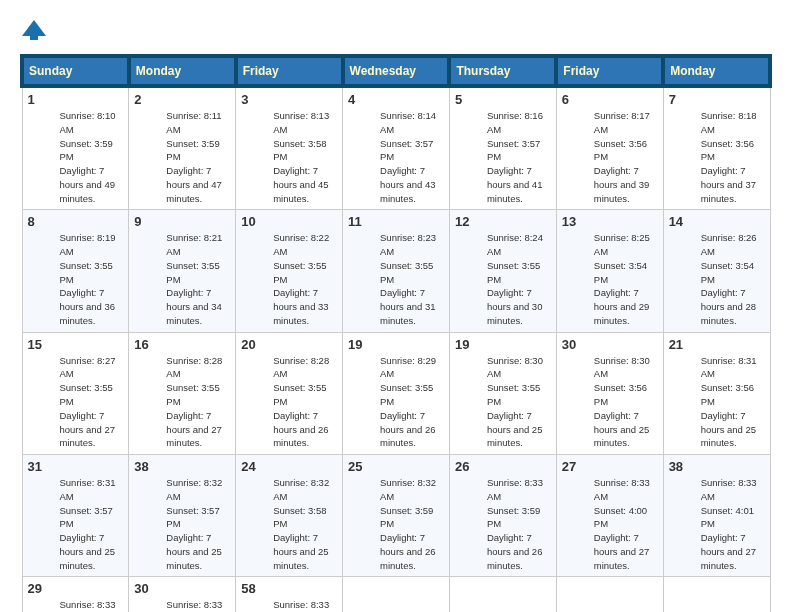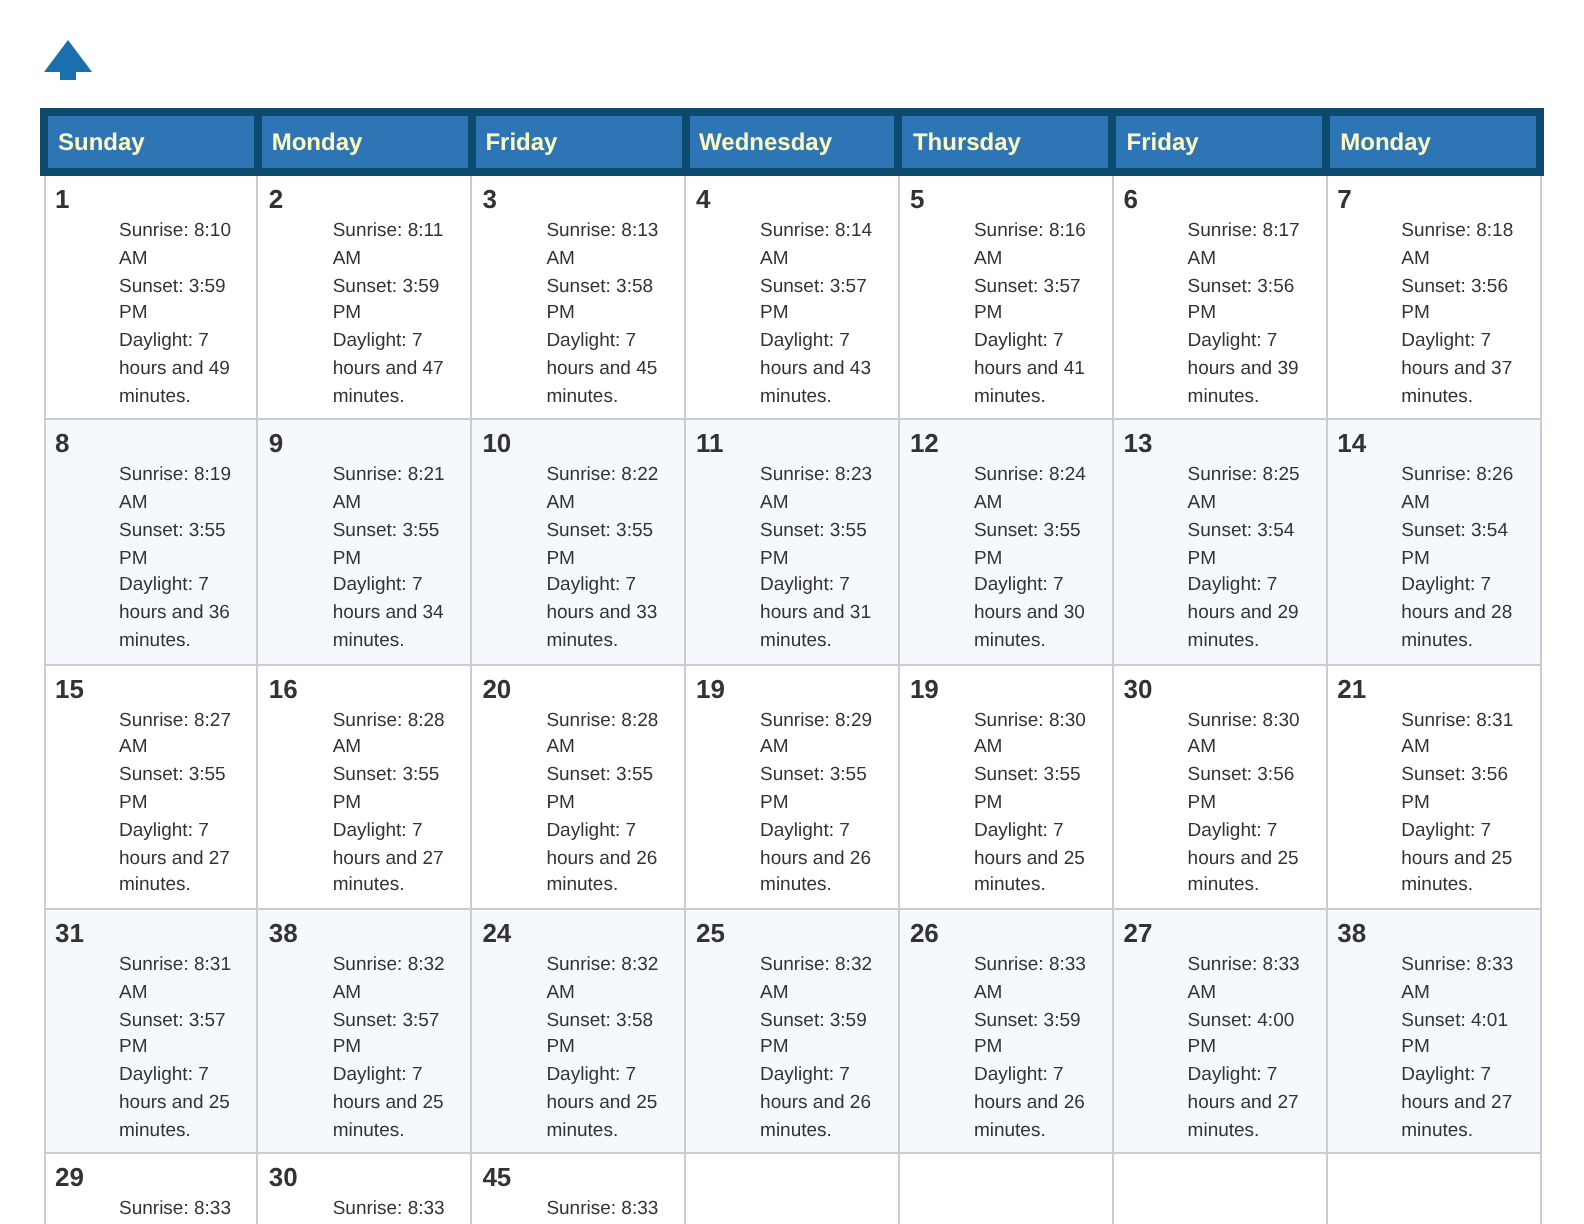--- a/index.html
+++ b/index.html
@@ -373,21 +373,21 @@
           </td>
           <td>
             <span class="day-num">30</span>
           <div class="day-info">
             Sunrise: 8:33 AM<br>
             Sunset: 4:03 PM<br>
             Daylight: 7 hours and 29 minutes.
           </div>
           </td>
           <td>
-            <span class="day-num">45</span>
+            <span class="day-num">58</span>
           <div class="day-info">
             Sunrise: 8:33 AM<br>
             Sunset: 4:04 PM<br>
             Daylight: 7 hours and 30 minutes.
           </div>
           </td>
           <td class="empty-cell"></td>
           <td class="empty-cell"></td>
           <td class="empty-cell"></td>
           <td class="empty-cell"></td>

